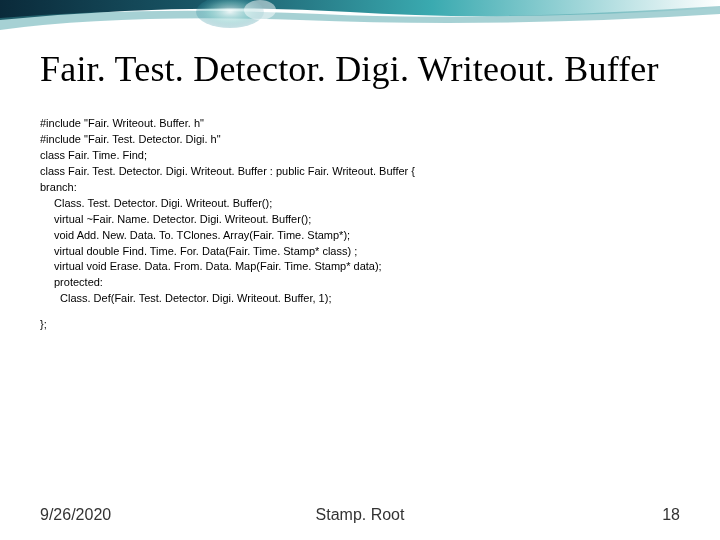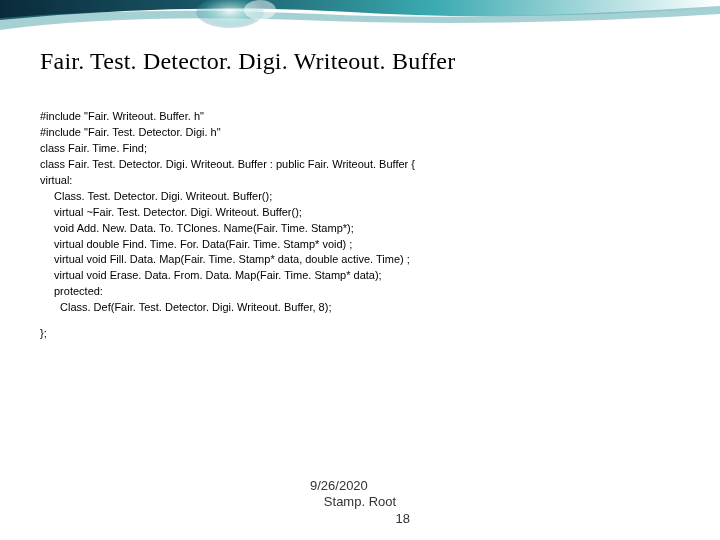--- a/index.html
+++ b/index.html
@@ -15,25 +15,25 @@
     width: 100%;
     height: 38px;
     position: relative;
     overflow: hidden;
   }
   .header-graphic svg { display: block; }
   .content {
     padding: 10px 40px 0 40px;
   }
   .title {
-    font-size: 24px;
+    font-size: 36px;
     font-weight: normal;
     color: #000;
     font-family: Georgia, 'Times New Roman', serif;
-    margin-bottom: 34px;
+    margin-bottom: 26px;
     letter-spacing: 0.2px;
   }
   .code-block {
     font-family: Arial, sans-serif;
     font-size: 11px;
     color: #000;
     line-height: 1.45;
   }
   .code-line { white-space: pre; }
   .indent1 { padding-left: 14px; }
@@ -41,23 +41,22 @@
   .close-brace { margin-top: 10px; }
   .footer {
     position: absolute;
     bottom: 14px;
     left: 0;
     width: 100%;
     display: flex;
     align-items: center;
     justify-content: space-between;
     padding: 0 40px;
-    font-size: 13px;
+    font-size: 16px;
     color: #333;
-    flex-direction: column;
   }
   .footer-center {
     text-align: center;
     line-height: 1.35;
     flex: 1;
   }
   .footer-left { width: 100px; text-align: left; }
   .footer-right { width: 100px; text-align: right; color: #333; }
 </style>
 </head>
@@ -86,29 +85,28 @@
 </div>
 
 <div class="content">
   <h1 class="title">Fair. Test. Detector. Digi. Writeout. Buffer</h1>
 
   <div class="code-block">
     <div class="code-line">#include "Fair. Writeout. Buffer. h"</div>
     <div class="code-line">#include "Fair. Test. Detector. Digi. h"</div>
     <div class="code-line">class Fair. Time. Find;</div>
     <div class="code-line">class Fair. Test. Detector. Digi. Writeout. Buffer : public Fair. Writeout. Buffer {</div>
-    <div class="code-line">virtual:</div>
+    <div class="code-line">branch:</div>
     <div class="code-line indent1">Class. Test. Detector. Digi. Writeout. Buffer();</div>
-    <div class="code-line indent1">virtual ~Fair. Test. Detector. Digi. Writeout. Buffer();</div>
-    <div class="code-line indent1">void Add. New. Data. To. TClones. Name(Fair. Time. Stamp*);</div>
-    <div class="code-line indent1">virtual double Find. Time. For. Data(Fair. Time. Stamp* void) ;</div>
-    <div class="code-line indent1">virtual void Fill. Data. Map(Fair. Time. Stamp* data, double active. Time) ;</div>
+    <div class="code-line indent1">virtual ~Fair. Name. Detector. Digi. Writeout. Buffer();</div>
+    <div class="code-line indent1">void Add. New. Data. To. TClones. Array(Fair. Time. Stamp*);</div>
+    <div class="code-line indent1">virtual double Find. Time. For. Data(Fair. Time. Stamp* class) ;</div>
     <div class="code-line indent1">virtual void Erase. Data. From. Data. Map(Fair. Time. Stamp* data);</div>
     <div class="code-line indent1">protected:</div>
-    <div class="code-line indent2">Class. Def(Fair. Test. Detector. Digi. Writeout. Buffer, 8);</div>
+    <div class="code-line indent2">Class. Def(Fair. Test. Detector. Digi. Writeout. Buffer, 1);</div>
     <div class="code-line close-brace">};</div>
   </div>
 </div>
 
 <div class="footer">
   <div class="footer-left">9/26/2020</div>
   <div class="footer-center">
     <div>Stamp. Root</div>
   </div>
   <div class="footer-right">18</div>

